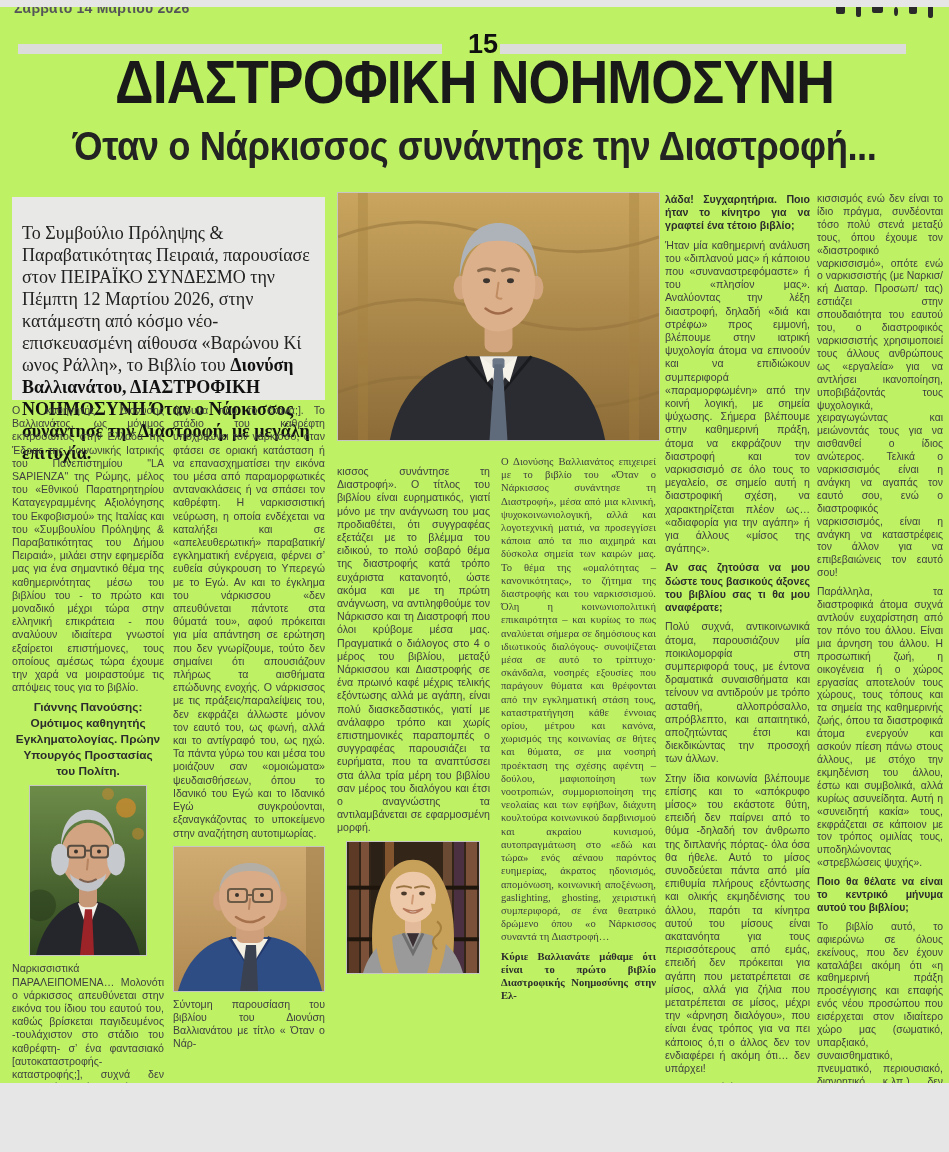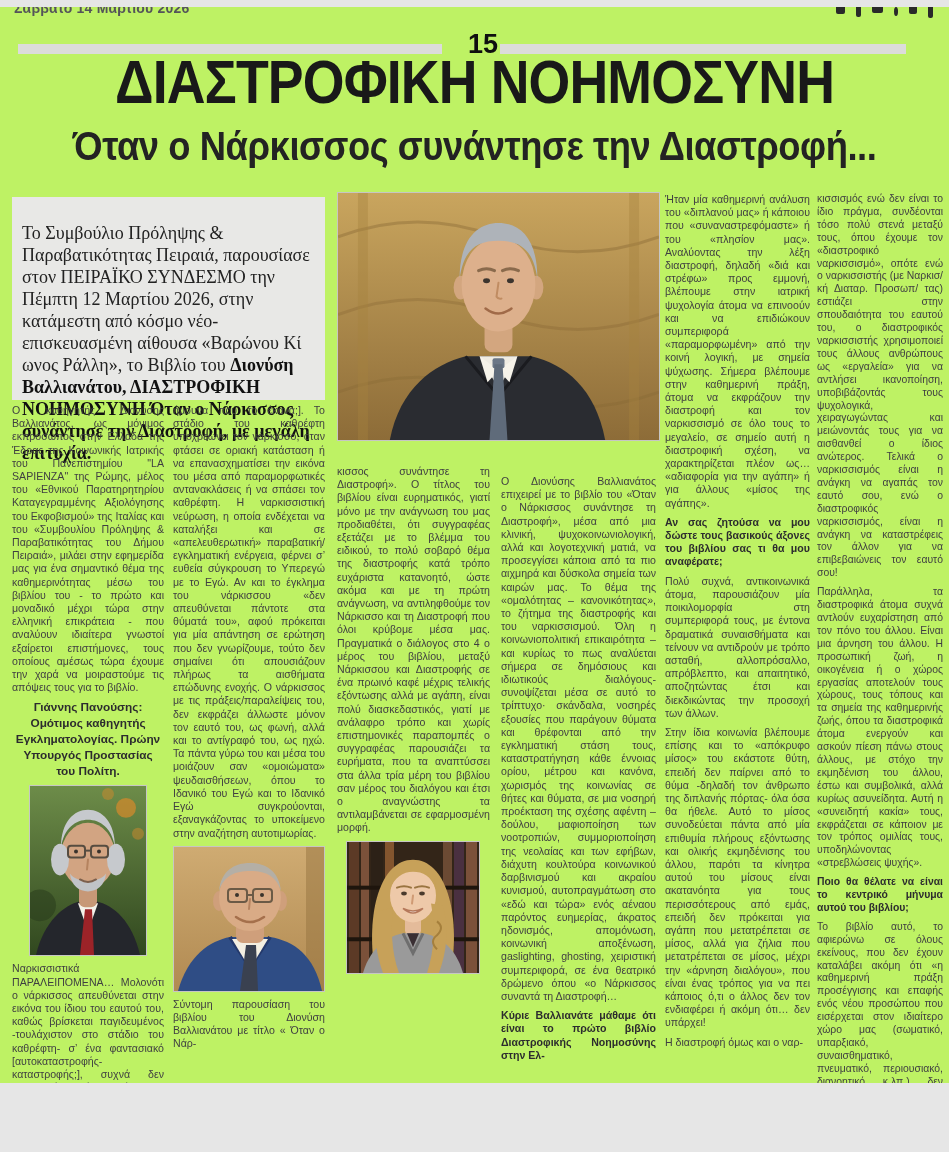--- a/index.html
+++ b/index.html
@@ -45,21 +45,21 @@
     background:#e8e8e6; box-sizing:border-box; padding:25px 10px 8px;
     font-family:"Liberation Serif", serif; font-size:18px; line-height:22px; color:#222;
   }
   .intro-box b { color:#111; }
   
   .col { position:absolute; text-align:justify; font-size:10.6px; line-height:13.2px; }
   .col p { margin:0 0 6px; }
   .c1 { left:12px;  top:397px; width:152px; }
   .c2 { left:173px; top:397px; width:152px; }
   .c3 { left:337px; top:458px; width:153px; }
-  .c4 { left:501px; top:468px; width:155px; }
+  .c4 { left:501px; top:448px; width:155px;font-family:Liberation Serif, serif; }
   .c5 { left:665px; top:186px; width:145px; }
   .c6 { left:817px; top:186px; width:126px; font-size:10.4px; line-height:12.9px; }
   .caption {
     font-weight:bold; font-size:11.8px; line-height:15.8px; text-align:center;
     color:#2c2c2e; white-space:pre-line; margin:10px 0 6px;
   }
   .bold-q { font-weight:bold; color:#2c2c2e; }
   
   .photo { border:1px solid #c6c6c4; background:#fff; box-sizing:border-box; }
   .photo svg { display:block; width:100%; height:100%; }
@@ -226,20 +226,21 @@
       </svg>
     </div>
   </div>
 
   <div class="col c4">
     <p>Ο Διονύσης Βαλλιανάτος επιχειρεί με το βιβλίο του «Όταν ο Νάρκισσος συνάντησε τη Διαστροφή», μέσα από μια κλινική, ψυχοκοινωνιολογική, αλλά και λογοτεχνική ματιά, να προσεγγίσει κάποια από τα πιο αιχμηρά και δύσκολα σημεία των καιρών μας. Το θέμα της «ομαλότητας – κανονικότητας», το ζήτημα της διαστροφής και του ναρκισσισμού. Όλη η κοινωνιοπολιτική επικαιρότητα – και κυρίως το πως αναλύεται σήμερα σε δημόσιους και ιδιωτικούς διαλόγους- συνοψίζεται μέσα σε αυτό το τρίπτυχο· σκάνδαλα, νοσηρές εξουσίες που παράγουν θύματα και θρέφονται από την εγκληματική στάση τους, καταστρατήγηση κάθε έννοιας ορίου, μέτρου και κανόνα, χωρισμός της κοινωνίας σε θήτες και θύματα, σε μια νοσηρή προέκταση της σχέσης αφέντη – δούλου, μαφιοποίηση των νοοτροπιών, συμμοριοποίηση της νεολαίας και των εφήβων, διάχυτη κουλτούρα κοινωνικού δαρβινισμού και ακραίου κυνισμού, αυτοπραγμάτωση στο «εδώ και τώρα» ενός αέναου παρόντος ευημερίας, άκρατος ηδονισμός, απομόνωση, κοινωνική αποξένωση, gaslighting, ghosting, χειριστική συμπεριφορά, σε ένα θεατρικό δρώμενο όπου «ο Νάρκισσος συναντά τη Διαστροφή…</p>
     <p class="bold-q">Κύριε Βαλλιανάτε μάθαμε ότι είναι το πρώτο βιβλίο Διαστροφικής Νοημοσύνης στην Ελ-</p>
   </div>
 
   <div class="col c5">
+    <p class="bold-q">λάδα! Συγχαρητήρια. Ποιο ήταν το κίνητρο για να γραφτεί ένα τέτοιο βιβλίο;</p>
     <p>Ήταν μία καθημερινή ανάλυση του «διπλανού μας» ή κάποιου που «συναναστρεφόμαστε» ή του «πλησίον μας». Αναλύοντας την λέξη διαστροφή, δηλαδή «διά και στρέφω» προς εμμονή, βλέπουμε στην ιατρική ψυχολογία άτομα να επινοούν και να επιδιώκουν συμπεριφορά «παραμορφωμένη» από την κοινή λογική, με σημεία ψύχωσης. Σήμερα βλέπουμε στην καθημερινή πράξη, άτομα να εκφράζουν την διαστροφή και τον ναρκισσισμό σε όλο τους το μεγαλείο, σε σημείο αυτή η διαστροφική σχέση, να χαρακτηρίζεται πλέον ως… «αδιαφορία για την αγάπη» ή για άλλους «μίσος της αγάπης».</p>
     <p class="bold-q">Αν σας ζητούσα να μου δώστε τους βασικούς άξονες του βιβλίου σας τι θα μου αναφέρατε;</p>
     <p>Πολύ συχνά, αντικοινωνικά άτομα, παρουσιάζουν μία ποικιλομορφία στη συμπεριφορά τους, με έντονα δραματικά συναισθήματα και τείνουν να αντιδρούν με τρόπο ασταθή, αλλοπρόσαλλο, απρόβλεπτο, και απαιτητικό, αποζητώντας έτσι και διεκδικώντας την προσοχή των άλλων.</p>
     <p>Στην ίδια κοινωνία βλέπουμε επίσης και το «απόκρυφο μίσος» του εκάστοτε θύτη, επειδή δεν παίρνει από το θύμα -δηλαδή τον άνθρωπο της διπλανής πόρτας- όλα όσα θα ήθελε. Αυτό το μίσος συνοδεύεται πάντα από μία επιθυμία πλήρους εξόντωσης και ολικής εκμηδένισης του άλλου, παρότι τα κίνητρα αυτού του μίσους είναι ακατανόητα για τους περισσότερους από εμάς, επειδή δεν πρόκειται για αγάπη που μετατρέπεται σε μίσος, αλλά για ζήλια που μετατρέπεται σε μίσος, μέχρι την «άρνηση διαλόγου», που είναι ένας τρόπος για να πει κάποιος ό,τι ο άλλος δεν τον ενδιαφέρει ή ακόμη ότι… δεν υπάρχει!</p>
     <p>Η διαστροφή όμως και ο ναρ-</p>
   </div>
 
   <div class="col c6">
     <p>κισσισμός ενώ δεν είναι το ίδιο πράγμα, συνδέονται τόσο πολύ στενά μεταξύ τους, όπου έχουμε τον «διαστροφικό ναρκισσισμό», οπότε ενώ ο ναρκισσιστής (με Ναρκισ/κή Διαταρ. Προσωπ/ τας) εστιάζει στην σπουδαιότητα του εαυτού του, ο διαστροφικός ναρκισσιστής χρησιμοποιεί τους άλλους ανθρώπους ως «εργαλεία» για να αντλήσει ικανοποίηση, υποβιβάζοντάς τους ψυχολογικά, χειραγωγώντας και μειώνοντάς τους για να αισθανθεί ο ίδιος ανώτερος. Τελικά ο ναρκισσισμός είναι η ανάγκη να αγαπάς τον εαυτό σου, ενώ ο διαστροφικός ναρκισσισμός, είναι η ανάγκη να καταστρέφεις τον άλλον για να επιβεβαιώνεις τον εαυτό σου!</p>
     <p>Παράλληλα, τα διαστροφικά άτομα συχνά αντλούν ευχαρίστηση από τον πόνο του άλλου. Είναι μια άρνηση του άλλου. Η προσωπική ζωή, η οικογένεια ή ο χώρος εργασίας αποτελούν τους χώρους, τους τόπους και τα σημεία της καθημερινής ζωής, όπου τα διαστροφικά άτομα ενεργούν και ασκούν πίεση πάνω στους άλλους, με στόχο την εκμηδένιση του άλλου, έστω και συμβολικά, αλλά κυρίως ασυνείδητα. Αυτή η «συνειδητή κακία» τους, εκφράζεται σε κάποιον με τον τρόπος ομιλίας τους, υποδηλώνοντας «στρεβλώσεις ψυχής».</p>

